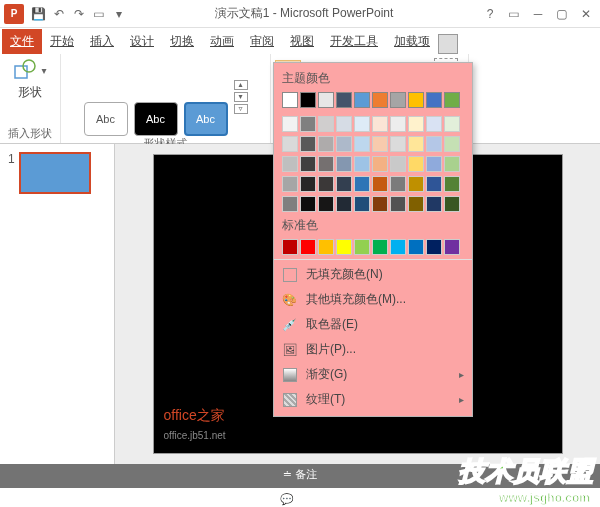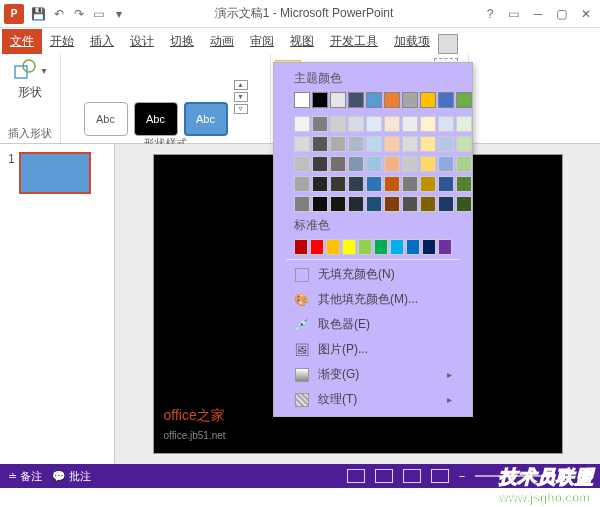--- a/index.html
+++ b/index.html
@@ -35,47 +35,47 @@
 .gallery-more div { height: 10px; border: 1px solid #999; font-size: 8px; text-align: center; line-height: 8px; color: #666; }
 .fill-btn { width: 26px; height: 26px; border: 1px solid #f0c070; background: #fbe5c0; display: flex; align-items: center; justify-content: center; position: relative; }
 .fill-icon { width: 14px; height: 10px; background: #d24726; transform: rotate(-20deg); }
 .text-style-group { display: flex; gap: 8px; align-items: center; padding: 0 8px; }
 .big-a { font-size: 24px; font-weight: bold; }
 .big-a.blue { color: #5b9bd5; }
 .big-a.outline { color: #fff; -webkit-text-stroke: 1.5px #5b9bd5; }
 .size-group { display: flex; flex-direction: column; align-items: center; padding: 4px 10px; }
 .size-icon { width: 24px; height: 24px; border: 1px dashed #999; position: relative; }
 
-.color-dropdown { position: absolute; top: 62px; left: 273px; width: 200px; background: #c4b5fd; border: 1px solid #b5b5b5; box-shadow: 2px 2px 6px rgba(0,0,0,0.25); z-index: 100; padding: 4px 12px; }
+.color-dropdown { position: absolute; top: 62px; left: 273px; width: 200px; background: #fca5a5; border: 1px solid #b5b5b5; box-shadow: 2px 2px 6px rgba(0,0,0,0.25); z-index: 100; padding: 4px 0; }
 .dropdown-label { font-size: 12px; color: #555; padding: 3px 8px; }
 .color-grid { display: grid; grid-template-columns: repeat(10, 16px); gap: 2px; padding: 2px 8px; }
 .swatch { width: 16px; height: 16px; border: 1px solid #ccc; cursor: pointer; }
 .swatch.big { border: 1px solid #888; }
 .standard-row { display: flex; gap: 2px; padding: 2px 8px; }
 .menu-item { display: flex; align-items: center; gap: 8px; padding: 4px 8px; font-size: 12px; color: #444; cursor: pointer; }
 .menu-icon { width: 16px; height: 16px; display: flex; align-items: center; justify-content: center; }
 .menu-arrow { margin-left: auto; font-size: 10px; color: #666; }
 .sep { height: 1px; background: #e0e0e0; margin: 2px 0; }
 
 .workspace { display: flex; height: 320px; background: #f3f3f3; }
 .thumb-panel { width: 115px; background: #fff; border-right: 1px solid #ccc; padding: 8px; }
 .thumb-wrap { display: flex; gap: 4px; }
 .thumb-num { font-size: 12px; color: #555; }
 .thumb { width: 72px; height: 42px; background: #5b9bd5; border: 2px solid #d24726; }
 .editor { flex: 1; display: flex; align-items: center; justify-content: center; background: #ededed; position: relative; }
 .slide { width: 410px; height: 300px; background: #000; border: 1px solid #9b9b9b; position: relative; }
 .watermark1 { position: absolute; left: 10px; bottom: 28px; color: #d24726; font-size: 14px; }
 .watermark2 { position: absolute; left: 10px; bottom: 12px; color: #888; font-size: 10px; margin-top: 7px; }
 
-.statusbar { height: 24px; background: #4c1d95; color: #fff; display: flex; align-items: center; padding: 3px 8px; font-size: 11px; gap: 10px; }
+.statusbar { height: 24px; background: #737373; color: #fff; display: flex; align-items: center; padding: 3px 8px; font-size: 11px; gap: 10px; flex-direction: column; }
 .statusbar .spacer { flex: 1; }
 .view-btn { width: 18px; height: 14px; border: 1px solid #fff; opacity: 0.8; cursor: pointer; }
 .zoom-track { width: 80px; height: 2px; background: rgba(255,255,255,0.6); position: relative; }
 
-.logo-overlay { position: absolute; right: 6px; bottom: 18px; font-size: 18px; font-weight: 400; color: #4abf1f; -webkit-text-stroke: 2px #fff; letter-spacing: 1px; font-style: italic; }
+.logo-overlay { position: absolute; right: 6px; bottom: 18px; font-size: 26px; font-weight: 700; color: #4abf1f; -webkit-text-stroke: 2px #fff; letter-spacing: 1px; font-style: italic; }
 .logo-url { position: absolute; right: 10px; bottom: 2px; font-size: 12px; font-weight: bold; color: #3aa813; -webkit-text-stroke: 1px #fff; }
 </style>
 </head>
 <body>
 
 <div class="titlebar">
   <div class="app-icon">P</div>
   <div class="qat">
     <div class="qat-btn">💾</div>
     <div class="qat-btn">↶</div>

